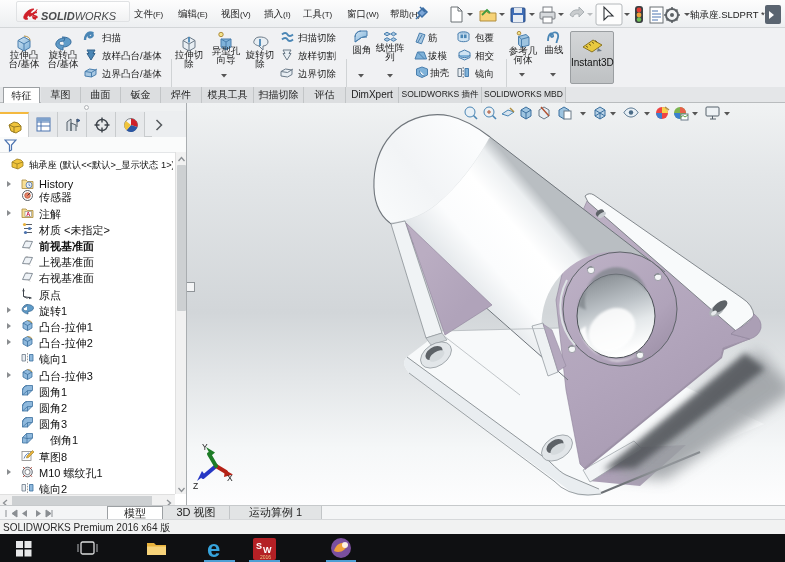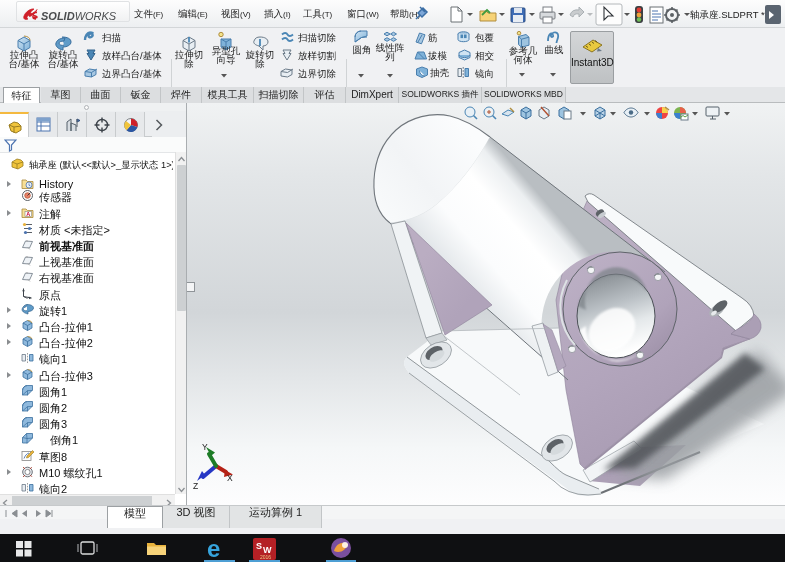--- a/index.html
+++ b/index.html
@@ -719,20 +719,23 @@
           <path d="M4,2 v7 M10,5.5 l5,-3.5 v7 Z" stroke="#8b8f93"></path>
           <path d="M20,5.5 l5,-3.5 v7 Z"></path>
           <path d="M34,2 l5,3.5 l-5,3.5 Z"></path>
           <path d="M44,2 l5,3.5 l-5,3.5 Z M50,2 v7" stroke="#8b8f93"></path>
         </g>
     </svg>
     <div class="mtab active" style="left:107px;width:56px;">模型</div>
     <div class="mtab" style="left:163px;width:67px;">3D 视图</div>
     <div class="mtab" style="left:230px;width:92px;">运动算例 1</div>
   </div>
+  <div id="statusbar" class="abs">
+      <span class="abs" style="left:3px;top:1px;">SOLIDWORKS Premium 2016 x64 版</span>
+    </div>
   <div id="taskbar" class="abs">
     <svg class="abs" style="left:0;top:0" width="785" height="28" viewBox="0 0 785 28">
 
       <g fill="#e8e9ea">
           <rect x="16" y="7" width="7" height="7"></rect>
           <rect x="24.5" y="7" width="7" height="7"></rect>
           <rect x="16" y="15.5" width="7" height="7"></rect>
           <rect x="24.5" y="15.5" width="7" height="7"></rect>
         </g>
 

